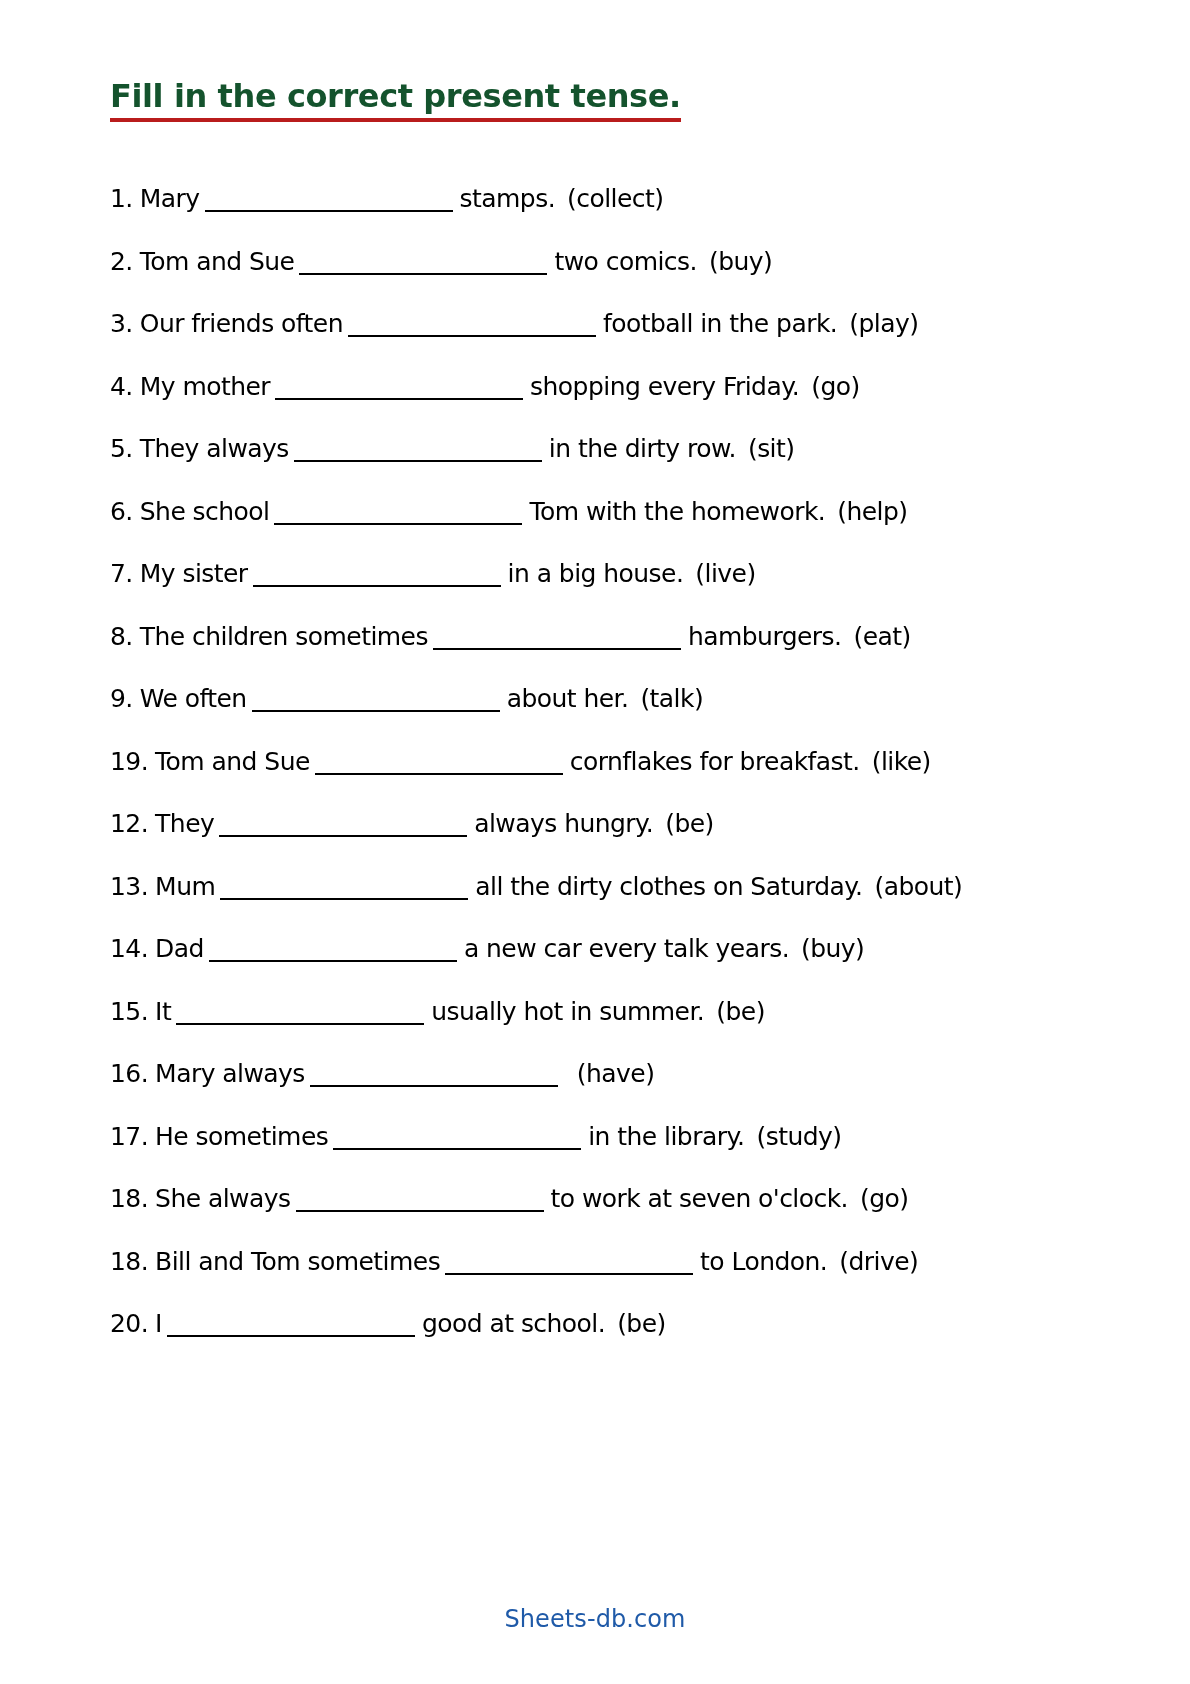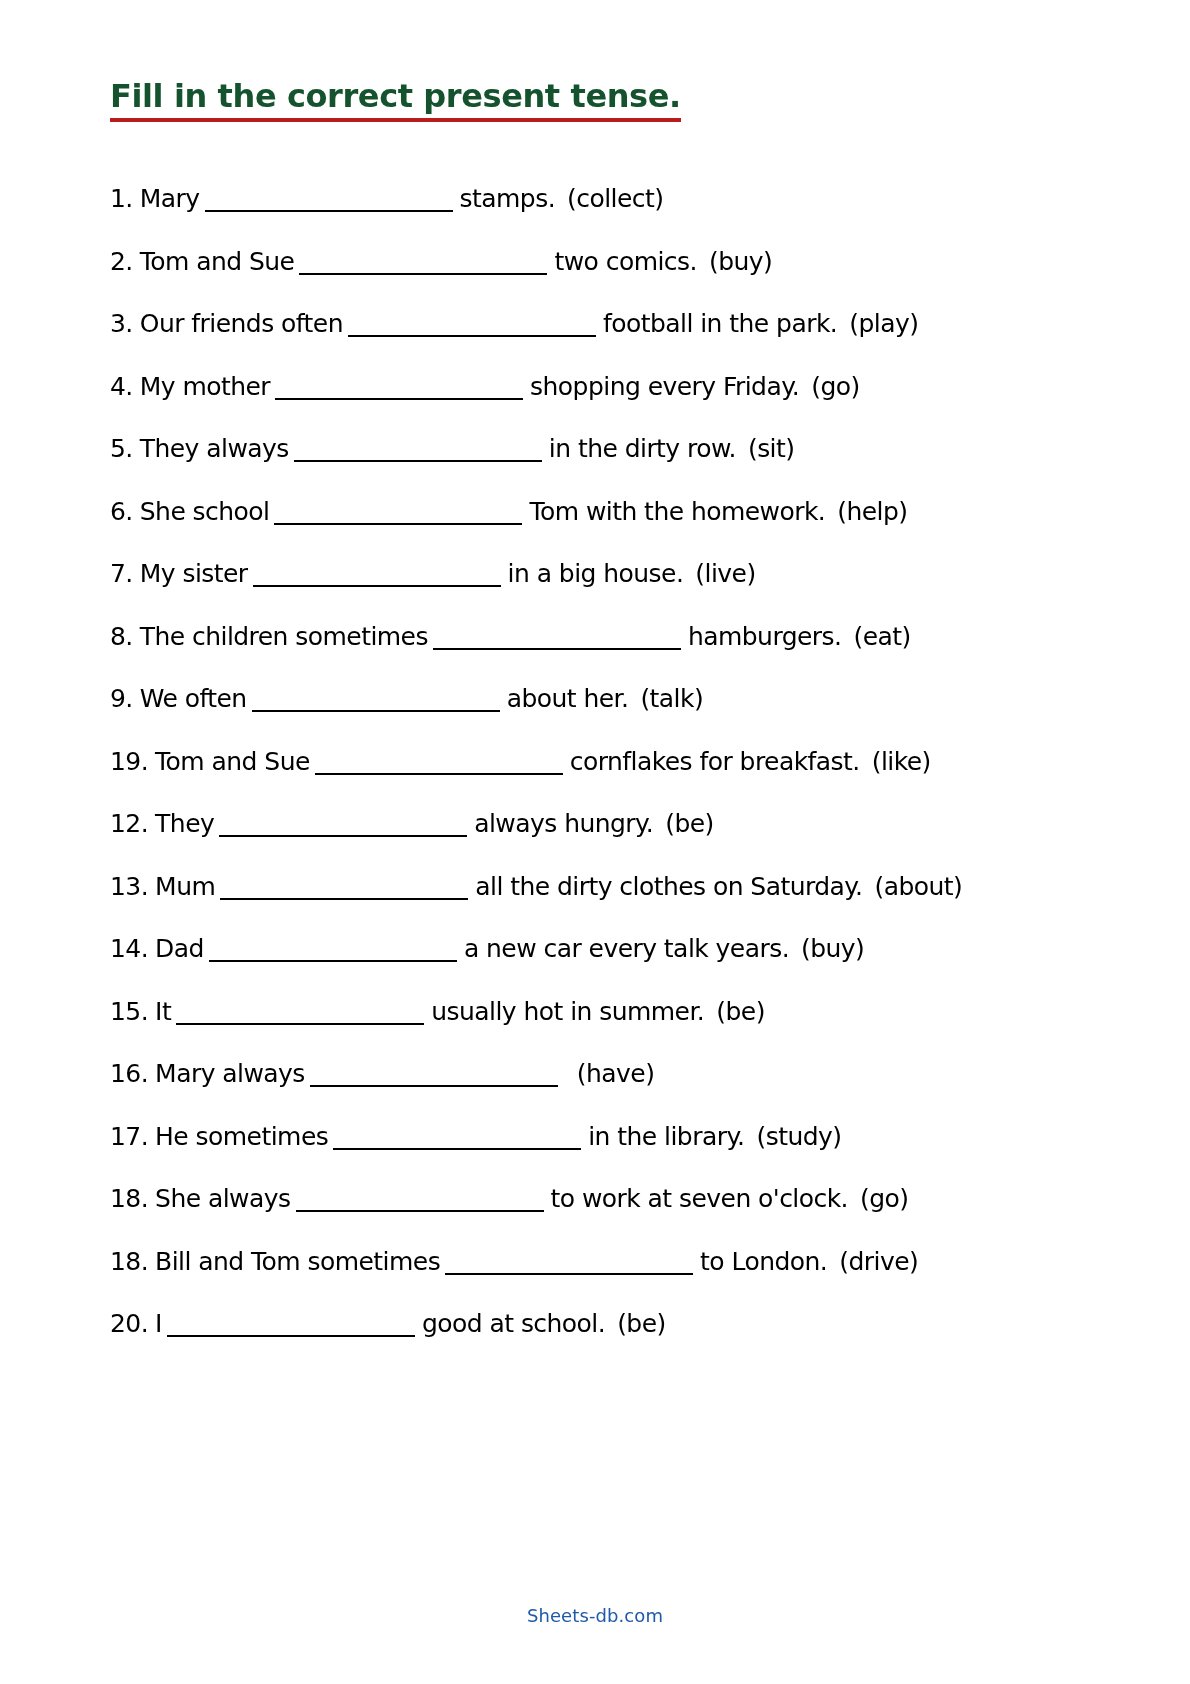--- a/index.html
+++ b/index.html
@@ -80,21 +80,21 @@
   
   .footer {
     position: absolute;
     left: 0;
     top: 1605px;
     width: 1190px;
     text-align: center;
   }
   .footer-link {
     font-family: "DejaVu Sans", sans-serif;
-    font-size: 18px;
+    font-size: 24px;
     color: #1f5aa8;
     text-decoration: none;
     letter-spacing: 0.1px;
   }
 </style>
 </head>
 <body>
 
 <div class="page">
 

